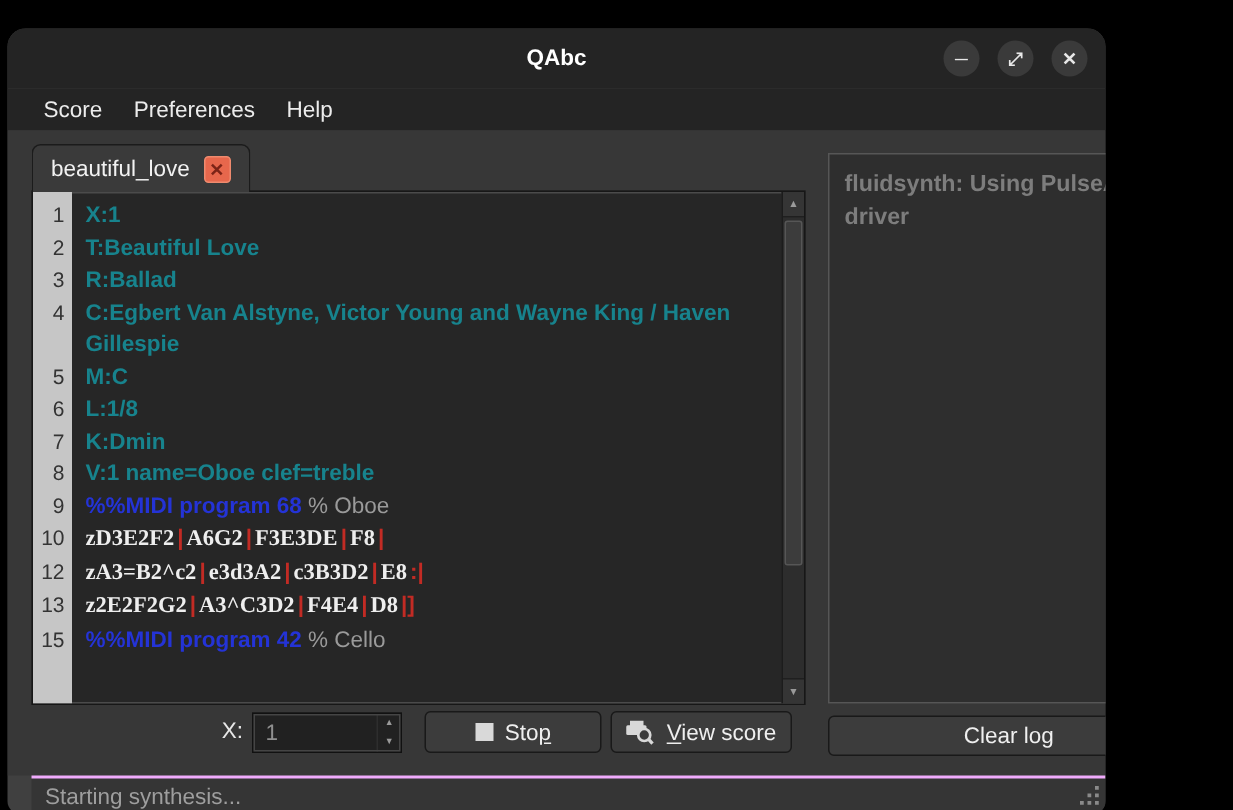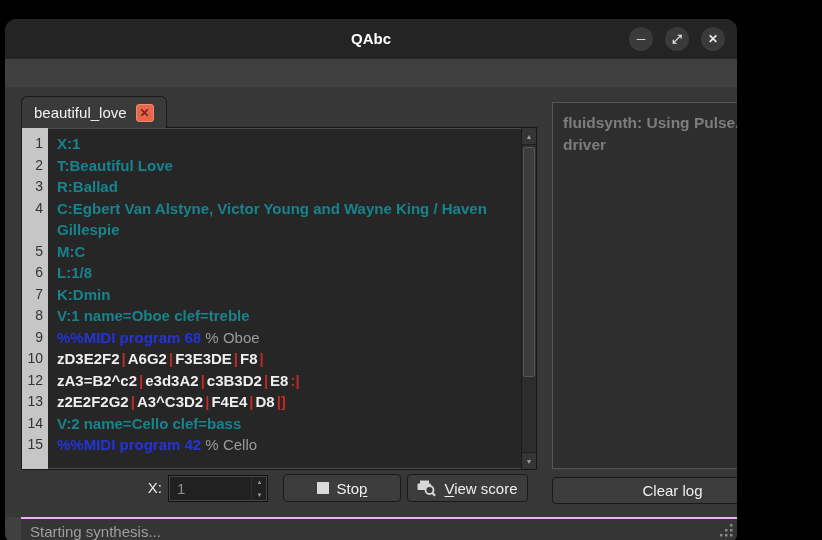--- a/index.html
+++ b/index.html
@@ -41,21 +41,21 @@
   .ed-lines { position:absolute; left:0; top:0; right:16px; padding-top:5px;
               font-family:"Liberation Sans", sans-serif; font-size:15px; font-weight:bold; }
   .ed-line { display:flex; line-height:21.5px; }
   .ed-num { flex:0 0 26px; text-align:right; padding-right:5px; color:#333333;
             font-weight:normal; font-size:14px; }
   .ed-text { flex:1; padding-left:9px; padding-right:4px; color:#eeeeee;
              word-wrap:break-word; min-width:0; }
   .seg-field { color:var(--c-field); }
   .seg-directive { color:var(--c-directive); }
   .seg-comment { color:var(--c-comment); font-weight:normal; }
-  .seg-note { color:var(--c-note); }
+  .seg-note { color:var(--c-note);font-family:Liberation Serif, serif; }
   .seg-bar { color:var(--c-bar); padding:0 2px; }
 
   
   .scrollbar { position:absolute; right:0; top:0; bottom:0; width:15px; background:#2d2d2d;
                border-left:1px solid #1c1c1c; }
   .sb-btn { position:absolute; left:0; right:0; height:17px; background:#353535;
             color:#9a9a9a; font-size:7px; display:flex; align-items:center; justify-content:center; }
   .sb-up { top:0; border-bottom:1px solid #1f1f1f; }
   .sb-down { bottom:0; border-top:1px solid #1f1f1f; }
   .sb-thumb { position:absolute; left:1px; right:1px; top:19px; height:230px;
@@ -107,20 +107,25 @@
       </div>
       <div class="winbtn">
         <span>⤢</span>
       </div>
       <div class="winbtn">
         <span>✕</span>
       </div>
     </div>
   </div>
 
+  <div class="menubar">
+    <span class="menuitem">Score</span>
+    <span class="menuitem">Preferences</span>
+    <span class="menuitem">Help</span>
+  </div>
 
   <div class="content">
 
     <div class="tab">
       <span class="tab-label">beautiful_love</span>
       <span class="tab-close">
         <span>✕</span>
       </span>
     </div>
 
@@ -167,24 +172,20 @@
             <span class="ed-num">10</span>
             <span class="ed-text"><span class="seg-note">zD3E2F2</span><span class="seg-bar">|</span><span class="seg-note">A6G2</span><span class="seg-bar">|</span><span class="seg-note">F3E3DE</span><span class="seg-bar">|</span><span class="seg-note">F8</span><span class="seg-bar">|</span></span>
           </div>
           <div class="ed-line">
             <span class="ed-num">12</span>
             <span class="ed-text"><span class="seg-note">zA3=B2^c2</span><span class="seg-bar">|</span><span class="seg-note">e3d3A2</span><span class="seg-bar">|</span><span class="seg-note">c3B3D2</span><span class="seg-bar">|</span><span class="seg-note">E8</span><span class="seg-bar">:|</span></span>
           </div>
           <div class="ed-line">
             <span class="ed-num">13</span>
             <span class="ed-text"><span class="seg-note">z2E2F2G2</span><span class="seg-bar">|</span><span class="seg-note">A3^C3D2</span><span class="seg-bar">|</span><span class="seg-note">F4E4</span><span class="seg-bar">|</span><span class="seg-note">D8</span><span class="seg-bar">|]</span></span>
-          </div>
-          <div class="ed-line">
-            <span class="ed-num">14</span>
-            <span class="ed-text"><span class="seg-field">V:2 name=Cello clef=bass</span></span>
           </div>
           <div class="ed-line">
             <span class="ed-num">15</span>
             <span class="ed-text"><span class="seg-directive">%%MIDI program 42</span><span class="seg-comment"> % Cello</span></span>
           </div>
         </div>
       <div class="scrollbar">
         <div class="sb-btn sb-up">
           <span>▲</span>
         </div>

